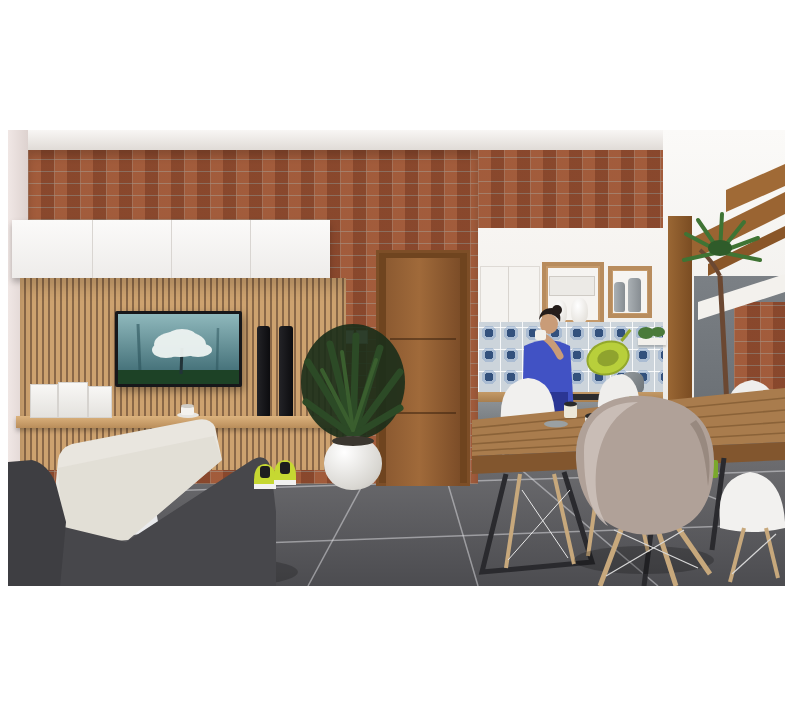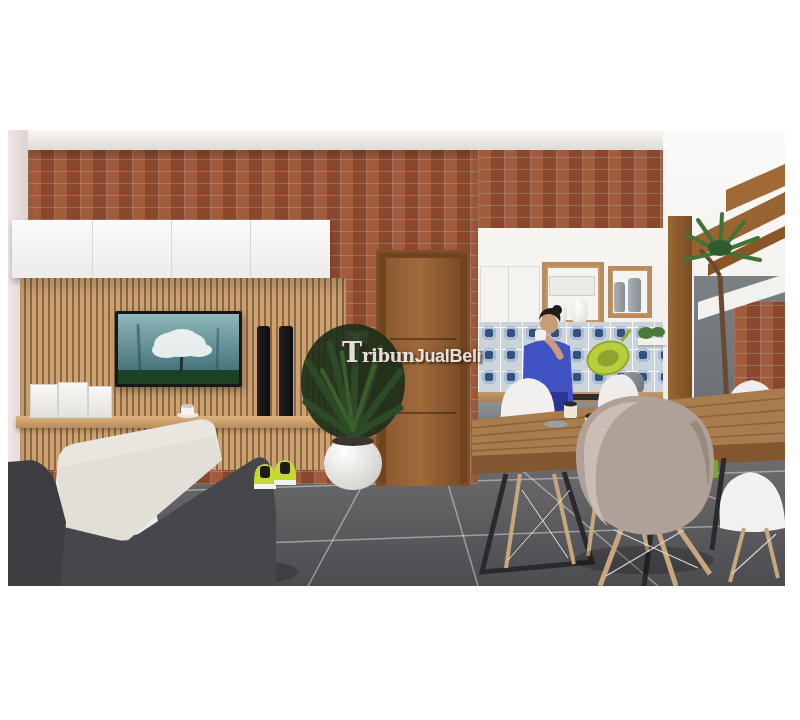--- a/index.html
+++ b/index.html
@@ -337,17 +337,14 @@
     <g>
       <ellipse cx="180" cy="285" rx="11" ry="3" fill="#e8e6e2"></ellipse>
       <rect x="173" y="276" width="13" height="9" rx="2" fill="#f4f2ee"></rect>
       <ellipse cx="179.5" cy="276" rx="6.5" ry="2" fill="#cfccc6"></ellipse>
     </g>
   </svg>
 
   <div class="abs pot" style="z-index:45;"></div>
   <div class="abs pot-top" style="z-index:46;"></div>
 
-  <div class="abs watermark">
-    <span class="wm-serif wm-t">T</span><span class="wm-serif wm-ribun">ribun</span><span class="wm-sans">JualBeli</span>
-  </div>
 
 </div>
 
 </body></html>

